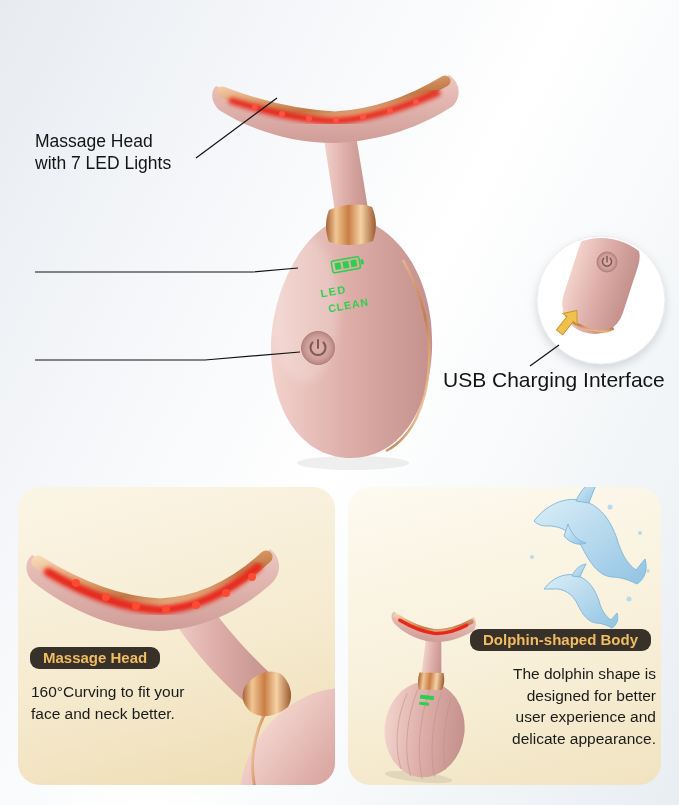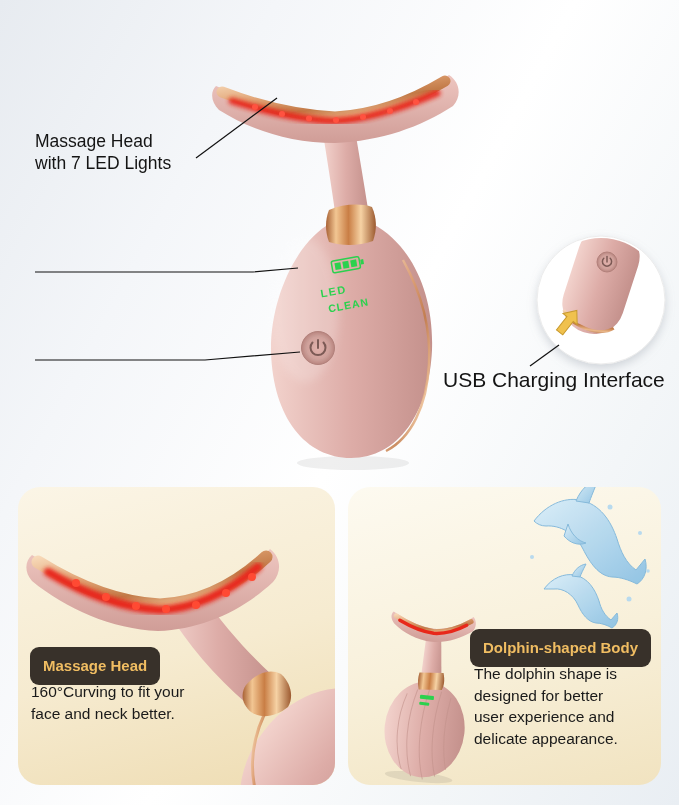--- a/index.html
+++ b/index.html
@@ -11,26 +11,26 @@
   .label{position:absolute;color:#141414;font-size:17.5px;line-height:22px;white-space:pre-line}
   #label-massage-head{left:35px;top:130px}
   #label-display{left:35px;top:250px}
   #label-power{left:35px;top:315px}
   #label-usb{left:443px;top:369px;font-size:21px}
   .panel{position:absolute;top:487px;height:298px;border-radius:22px;overflow:hidden}
   #panel-left{left:18px;width:317px;background:linear-gradient(165deg,#fbf5e6 0%,#f6ebd0 55%,#eedcb2 100%)}
   #panel-right{left:348px;width:313px;background:linear-gradient(165deg,#fdfaf0 0%,#f8f0da 55%,#f1e3c0 100%)}
   .panel svg{position:absolute;left:0;top:0}
   .badge{position:absolute;display:inline-block;background:#38312a;color:#f0bd62;
-    font-size:15px;font-weight:bold;line-height:18px;padding:10px 13px;border-radius:9px;white-space:nowrap}
+    font-size:15px;font-weight:bold;line-height:18px;padding:2px 13px;border-radius:9px;white-space:nowrap}
   #badge-massage{left:12px;top:160px}
   #badge-dolphin{left:122px;top:142px}
   .desc{position:absolute;color:#1a1a1a;font-size:15.5px;line-height:21.5px;white-space:pre-line}
   #desc-massage{left:13px;top:194px}
-  #desc-dolphin{left:126px;top:176px;width:182px;text-align:left}
+  #desc-dolphin{left:126px;top:176px;width:182px;text-align:right}
 </style>
 </head>
 <body>
 
 <div class="stage">
 
   <svg id="top-art" width="679" height="480" viewBox="0 0 679 480">
     <defs>
       <linearGradient id="gPink" x1="0" y1="0" x2="1" y2="0">
         <stop offset="0" stop-color="#f2d2cc"></stop>

